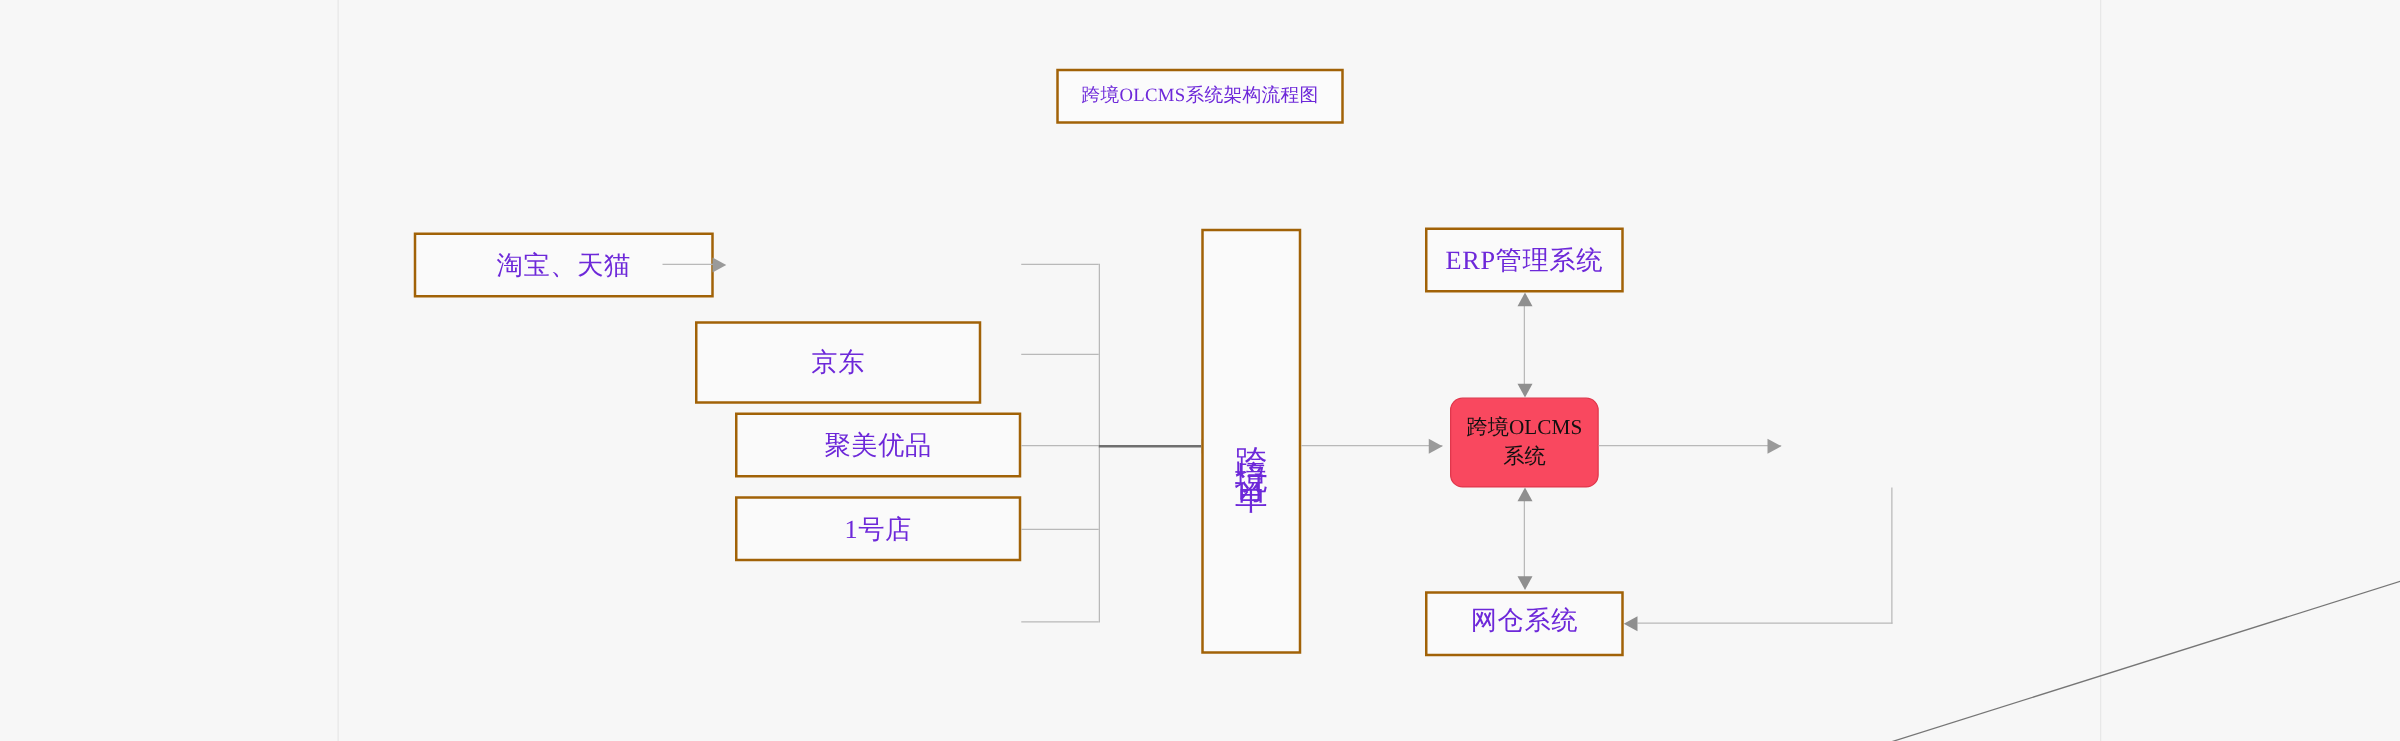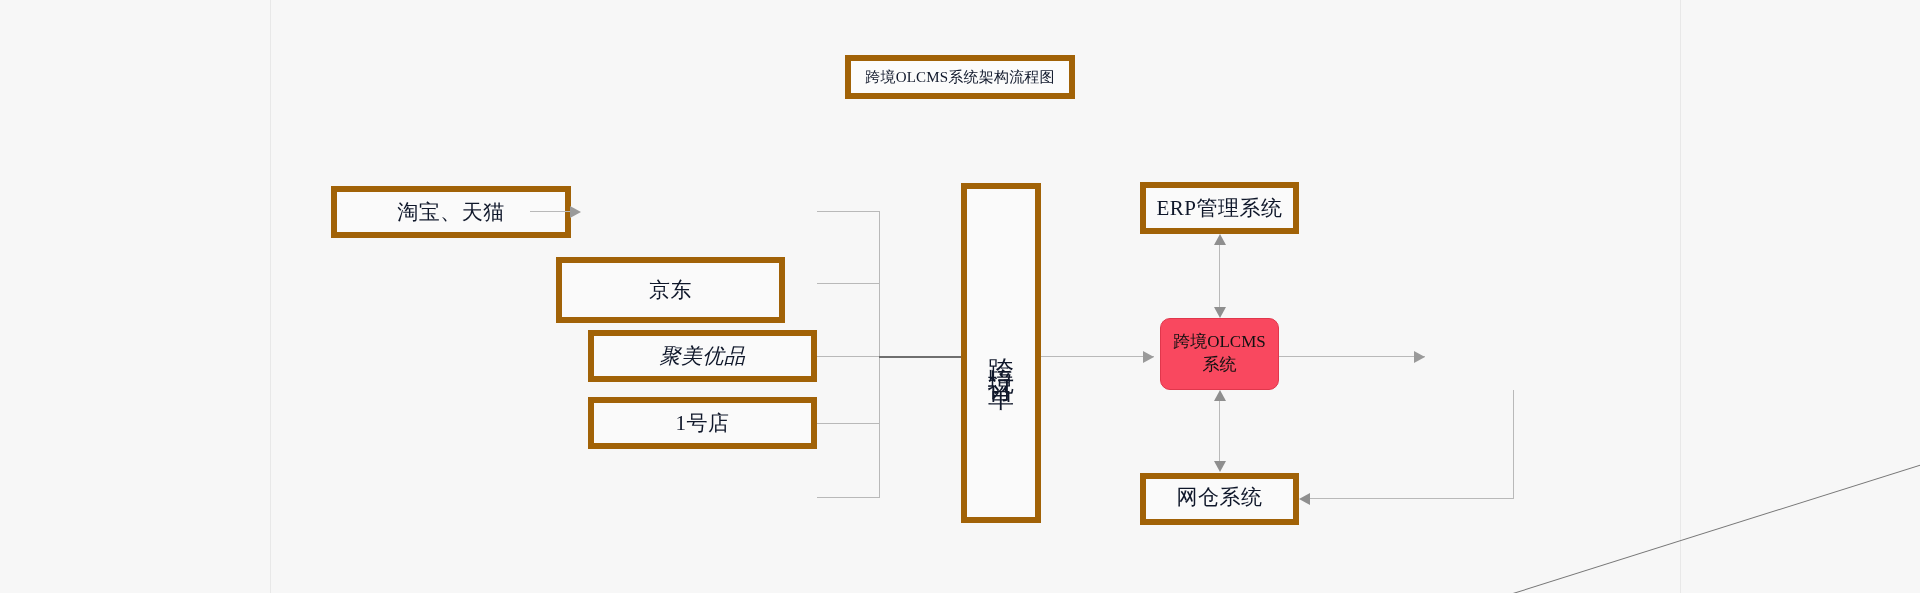--- a/index.html
+++ b/index.html
@@ -22,23 +22,23 @@
     position: absolute;
     top: 0;
     width: 1px;
     height: 593px;
     background: #e8e8e8;
   }
   
   .node {
     position: absolute;
     box-sizing: border-box;
-    border: 6px solid #a16207;
+    border: 2px solid #a16207;
     background: #fafafa;
-    color: #0f172a;
+    color: #6d28d9;
     display: flex;
     align-items: center;
     justify-content: center;
     text-align: center;
     line-height: 1.35;
     font-size: 21px;
     letter-spacing: 0.5px;
   }
   .node.title-box {
     font-size: 15px;
@@ -111,21 +111,21 @@
   <div class="page-edge" style="left:1680px;"></div>
 
   <div class="node title-box" style="left:845px; top:55px; width:230px; height:44px;">跨境OLCMS系统架构流程图</div>
 
   <div class="node" style="left:331px; top:186px; width:240px; height:52px;">淘宝、天猫</div>
 
   <div class="edge h" style="left:530px; top:211px; width:42px;"></div>
   <div class="arrow right" style="left:570px; top:206px;"></div>
 
   <div class="node" style="left:556px; top:257px; width:229px; height:66px;">京东</div>
-  <div class="node" style="left:588px; top:330px; width:229px; height:52px;font-style:italic;">聚美优品</div>
+  <div class="node" style="left:588px; top:330px; width:229px; height:52px;">聚美优品</div>
   <div class="node" style="left:588px; top:397px; width:229px; height:52px;">1号店</div>
 
   <div class="edge h" style="left:817px; top:211px; width:62px;"></div>
   <div class="edge h" style="left:817px; top:283px; width:62px;"></div>
   <div class="edge h" style="left:817px; top:356px; width:62px;"></div>
   <div class="edge h" style="left:817px; top:423px; width:62px;"></div>
   <div class="edge h" style="left:817px; top:497px; width:62px;"></div>
 
   <div class="edge v" style="left:879px; top:211px; height:287px;"></div>
 

